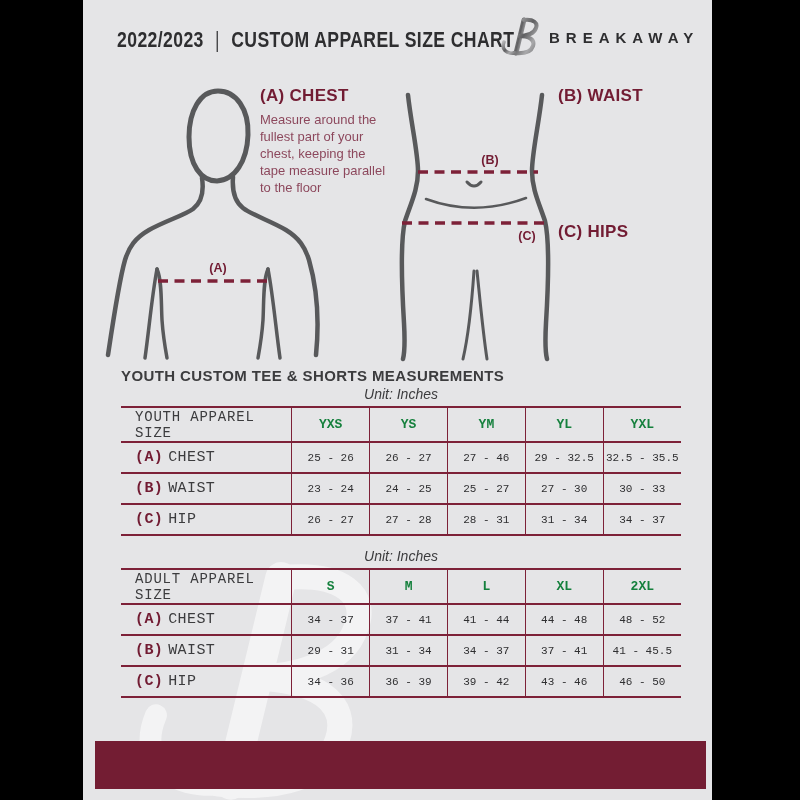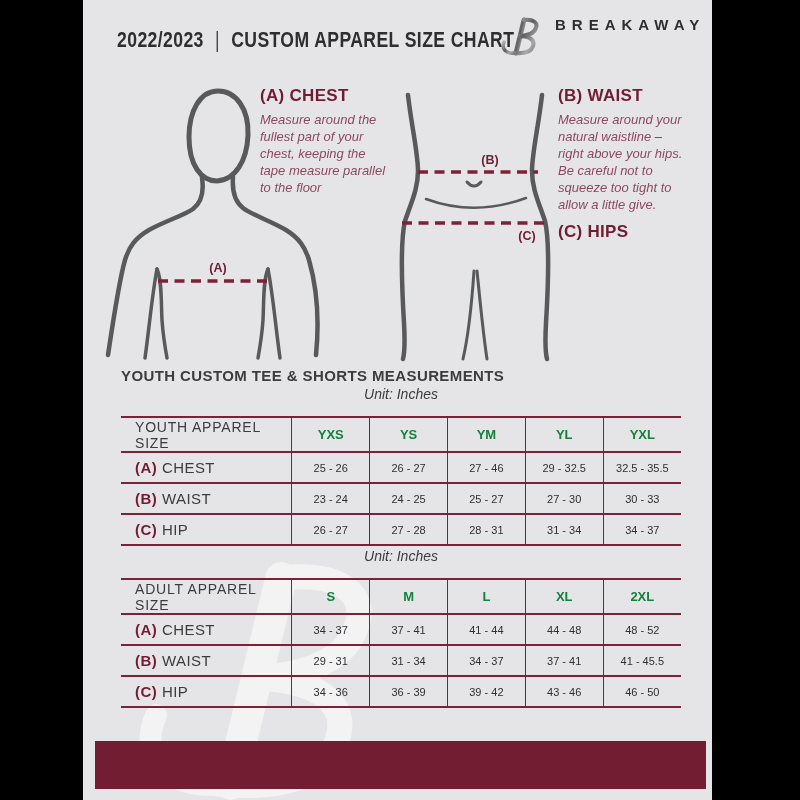--- a/index.html
+++ b/index.html
@@ -9,42 +9,42 @@
 
   .page { position:absolute; left:83px; top:0; width:629px; height:800px;
           background:#e5e5e7; overflow:hidden; }
 
   
   .header-title { position:absolute; left:34px; top:27px; display:flex; align-items:center;
                   gap:14px; font-weight:bold; font-size:22px; color:#2e2e30;
                   letter-spacing:.5px; transform:scaleX(.8); transform-origin:left center;
                   white-space:nowrap; }
   .header-title .divider { font-weight:normal; font-size:22px; color:#4a4a4c; }
-  .brand { position:absolute; left:417px; top:16px; display:flex; align-items:flex-start; gap:15px; }
+  .brand { position:absolute; left:417px; top:16px; display:flex; align-items:center; gap:9px; }
   .brand-name { font-weight:bold; font-size:15px; letter-spacing:6px; color:#2e2e30; }
 
   
   .guide-head { position:absolute; font-weight:bold; font-size:17px; color:#721c33;
                 letter-spacing:.3px; }
-  .guide-body { position:absolute; font-style:italic; font-size:13px; line-height:17px;
+  .guide-body { position:absolute; font-size:13px; line-height:17px;
                 color:#7d2c44; white-space:pre-line; font-weight:bold; opacity:.85; }
   .guide-body { font-weight:normal; }
 
   
   svg.diagram { position:absolute; overflow:visible; }
   .marker { position:absolute; width:40px; text-align:center; font-weight:bold;
             font-size:12.5px; color:#721c33; }
 
   
   .table-block { position:absolute; left:38px; width:560px; z-index:2; }
   .tbl-title { text-align:left; font-weight:bold; font-size:15px; line-height:17px;
                color:#3c3c3e; letter-spacing:.4px; }
   .tbl-unit  { text-align:center; font-style:italic; font-size:14px; line-height:16px;
                margin-top:2px; color:#3c3c3e; }
-  table { width:100%; border-collapse:collapse; table-layout:fixed; margin-top:14px; }
+  table { width:100%; border-collapse:collapse; table-layout:fixed; margin-top:4px;font-family:Liberation Mono, monospace; }
   col.c-label { width:30.5%; }
   col.c-size  { width:13.9%; }
   thead tr { height:35px; border-top:2.5px solid #7d2138; border-bottom:2px solid #7d2138; }
   tbody tr { height:31px; border-bottom:2px solid #7d2138; }
   th, td { border-left:1.5px solid #7d2138; border-right:1.5px solid #7d2138;
            text-align:center; vertical-align:middle; }
   th:first-child, td:first-child { border-left:none; text-align:left; padding-left:14px; }
   th:last-child,  td:last-child  { border-right:none; }
   th.lbl { font-weight:normal; font-size:14px; letter-spacing:.8px; color:#3c3c3e; }
   th.size { font-weight:bold; font-size:13px; color:#15803d; }
@@ -118,26 +118,20 @@
     <div class="marker" style="left:424px; top:229px;">(C)</div>
 
     <div class="guide-head" style="left:177px; top:86px;">(A) CHEST</div>
     <div class="guide-body" style="left:177px; top:111px; width:160px;">Measure around the
 fullest part of your
 chest, keeping the
 tape measure parallel
 to the floor</div>
 
     <div class="guide-head" style="left:475px; top:86px;">(B) WAIST</div>
-    <div class="guide-body" style="left:475px; top:111px; width:160px;">Measure around your
-natural waistline –
-right above your hips.
-Be careful not to
-squeeze too tight to
-allow a little give.</div>
 
     <div class="guide-head" style="left:475px; top:222px;">(C) HIPS</div>
 
     <svg class="watermark" width="250" height="278" viewBox="0 0 40 42">
       <g fill="none" stroke="#ffffff" stroke-linecap="round">
         <path d="M24,4 L16,37" stroke-width="5"></path>
         <path d="M24,4 C34,3 38,7 36,12 C34,18 26,20 18,20 C30,20 35,24 33,30 C31,36 24,38 14,37" stroke-width="4"></path>
         <path d="M4,26 C1,33 6,38 15,37" stroke-width="3.5"></path>
       </g>
     </svg>

